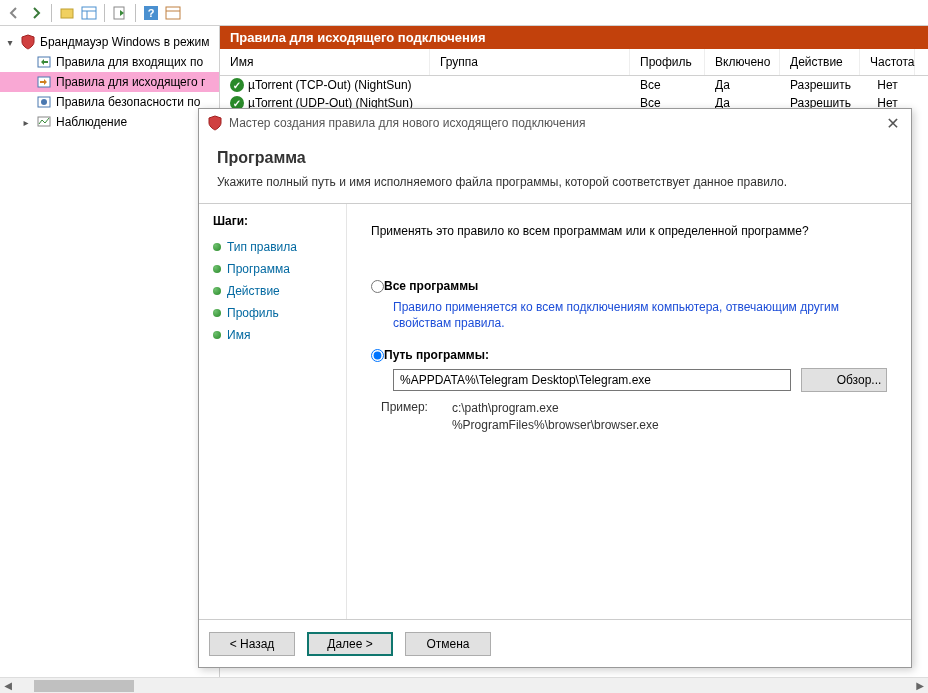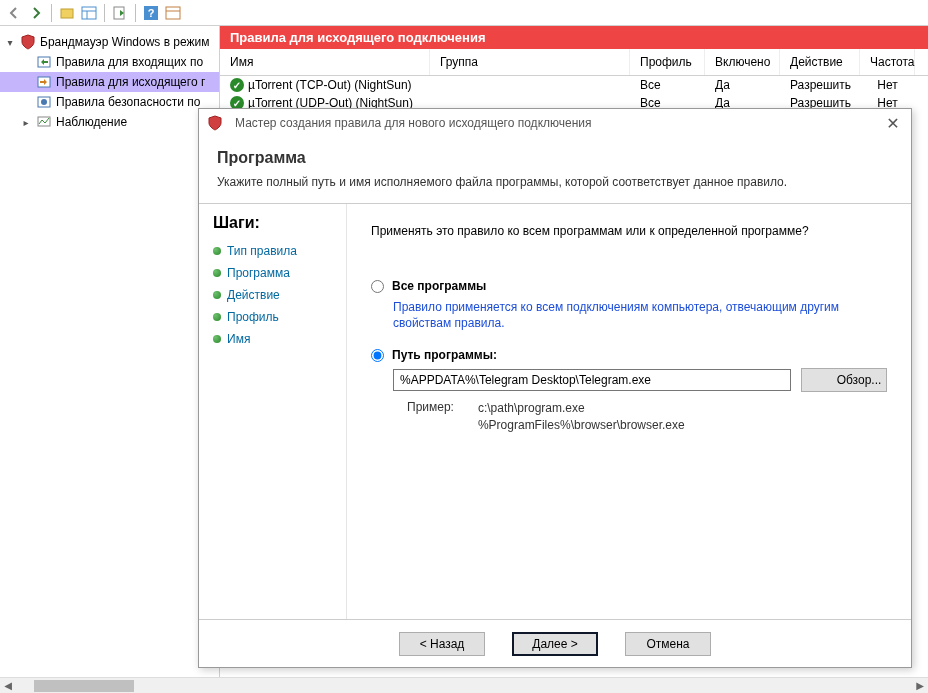--- a/index.html
+++ b/index.html
@@ -9,66 +9,66 @@
     .toolbar { height: 26px; border-bottom: 1px solid #d0d0d0; display: flex; align-items: center; padding: 0 4px; gap: 2px; }
     .toolbar-btn { width: 20px; height: 20px; display: flex; align-items: center; justify-content: center; cursor: pointer; }
     .toolbar-sep { width: 1px; height: 18px; background: #c0c0c0; margin: 0 3px; }
 
     
     .main { display: flex; height: calc(100% - 26px); }
     .tree { width: 220px; border-right: 1px solid #d0d0d0; padding: 6px 0; background: #fff; overflow: hidden; }
     .tree-item { display: flex; align-items: center; padding: 2px 4px; gap: 4px; cursor: pointer; white-space: nowrap; }
     .tree-item.root { padding-left: 4px; }
     .tree-item.child { padding-left: 36px; }
-    .tree-item.selected { background: #c4b5fd; }
+    .tree-item.selected { background: #f9a8d4; }
     .tree-expand { width: 12px; height: 12px; display: flex; align-items: center; justify-content: center; font-size: 10px; color: #555; }
     .tree-icon { width: 16px; height: 16px; display: flex; align-items: center; justify-content: center; }
 
     
     .right { flex: 1; display: flex; flex-direction: column; }
-    .panel-header { background: #ef4444; color: #fff; font-weight: bold; padding: 4px 10px; font-size: 13px; }
+    .panel-header { background: #c2410c; color: #fff; font-weight: bold; padding: 4px 10px; font-size: 13px; }
     .grid { position: relative; }
     .grid-head { display: flex; border-bottom: 1px solid #d0d0d0; }
     .grid-head .col { padding: 6px 10px; font-weight: normal; border-right: 1px solid #eee; }
     .grid-row { display: flex; }
     .grid-row .col { padding: 2px 10px; }
     .col.c-name { width: 210px; display:flex; align-items:center; gap:4px; }
     .col.c-group { width: 200px; }
     .col.c-profile { width: 75px; }
     .col.c-enabled { width: 75px; }
     .col.c-action { width: 80px; }
     .col.c-rate { width: 55px; text-align: center; }
 
     
     .wizard { position: absolute; left: 198px; top: 108px; width: 714px; height: 560px; background: #fff; border: 1px solid #999; box-shadow: 2px 2px 8px rgba(0,0,0,0.2); display: flex; flex-direction: column; }
-    .wiz-title { height: 28px; display: flex; align-items: center; padding: 0 8px; gap: 12px; color: #555; }
+    .wiz-title { height: 28px; display: flex; align-items: center; padding: 0 8px; gap: 6px; color: #555; }
     .wiz-title .close { margin-left: auto; width: 20px; height: 20px; display:flex; align-items:center; justify-content:center; cursor:pointer; color:#555; font-size:16px; }
     .wiz-header { padding: 12px 18px 14px; }
     .wiz-header h2 { font-size: 16px; font-weight: bold; color: #333; margin-bottom: 8px; }
     .wiz-header p { color: #333; }
     .wiz-body { display: flex; flex: 1; border-top: 1px solid #ccc; }
     .wiz-steps { width: 165px; padding: 10px 14px; background: #fff; }
-    .wiz-steps h4 { font-size: 16px; font-weight: bold; margin-bottom: 8px; }
+    .wiz-steps h4 { font-size: 12px; font-weight: bold; margin-bottom: 8px; }
     .step { display: flex; align-items: center; gap: 6px; padding: 4px 0; color: #0369a1; cursor: pointer; }
     .step .dot { width: 8px; height: 8px; border-radius: 50%; background: radial-gradient(circle at 30% 30%, #6ec06e, #2a8a2a); flex-shrink: 0; }
     .wiz-content { flex: 1; padding: 20px 24px; border-left: 1px solid #e5e5e5; }
     .wiz-content .q { margin-bottom: 40px; }
-    .radio-row { display: flex; align-items: center; gap: 8px; margin-bottom: 6px; }
+    .radio-row { display: flex; align-items: center; margin-bottom: 6px; }
     .radio-row input { margin-top: 2px; }
     .radio-label { font-weight: bold; }
     .radio-desc { color: #1d4ed8; margin: 0 0 16px 22px; line-height: 1.35; }
     .path-row { display:flex; gap:10px; margin: 6px 0 8px 22px; align-items:center; }
     .path-row input[type=text] { width: 398px; height: 22px; border: 1px solid #767676; padding: 2px 6px; font-family: inherit; font-size: 12px; }
     .browse-btn { width: 86px; height: 24px; border: 1px solid #adadad; background: #e1e1e1; cursor: pointer; font-family: inherit; font-size: 12px; padding-left: 30px; }
-    .example { display: flex; gap: 24px; margin-left: 36px; color: #333; }
+    .example { display: flex; gap: 24px; margin-left: 10px; color: #333; }
     .example-paths { line-height: 1.35; }
 
-    .wiz-footer { height: 48px; border-top: 1px solid #ccc; display: flex; align-items: center; justify-content: center; padding: 0 10px; gap: 27px; }
+    .wiz-footer { height: 48px; border-top: 1px solid #ccc; display: flex; align-items: center; justify-content: flex-start; padding: 0 10px; gap: 12px; }
     .wiz-btn { width: 86px; height: 24px; border: 1px solid #adadad; background: #e1e1e1; cursor: pointer; font-family: inherit; font-size: 12px; }
-    .wiz-btn.primary { border: 2px solid #0f172a; }
+    .wiz-btn.primary { border: 2px solid #0f766e; }
 
     .scrollbar-bottom { position: absolute; bottom: 0; left: 0; right: 0; height: 16px; background: #f0f0f0; border-top: 1px solid #ddd; display:flex; align-items:center; }
     .scrollbar-bottom .thumb { width: 100px; height: 12px; background: #c0c0c0; margin-left: 18px; }
     .scrollbar-bottom .arrow-l, .scrollbar-bottom .arrow-r { width: 16px; height: 14px; display:flex; align-items:center; justify-content:center; color:#666; font-size:10px; }
     .scrollbar-bottom .arrow-r { margin-left: auto; }
 
     
     .ico-shield { width:16px; height:16px; }
     .ico-check { width:14px; height:14px; border-radius:50%; background:#2a8a2a; color:#fff; display:flex; align-items:center; justify-content:center; font-size:10px; font-weight:bold; }
   </style>

